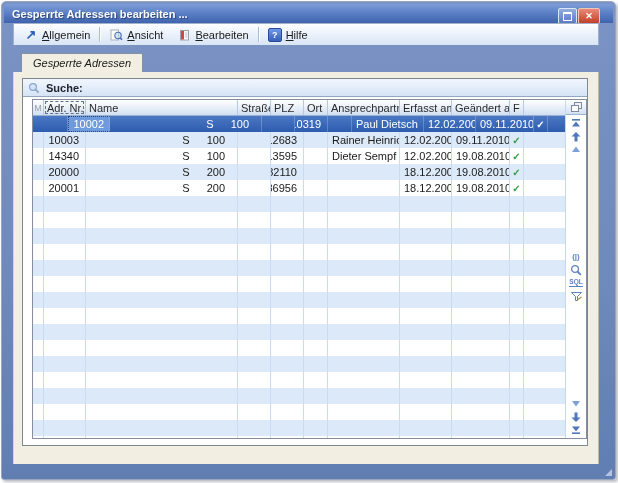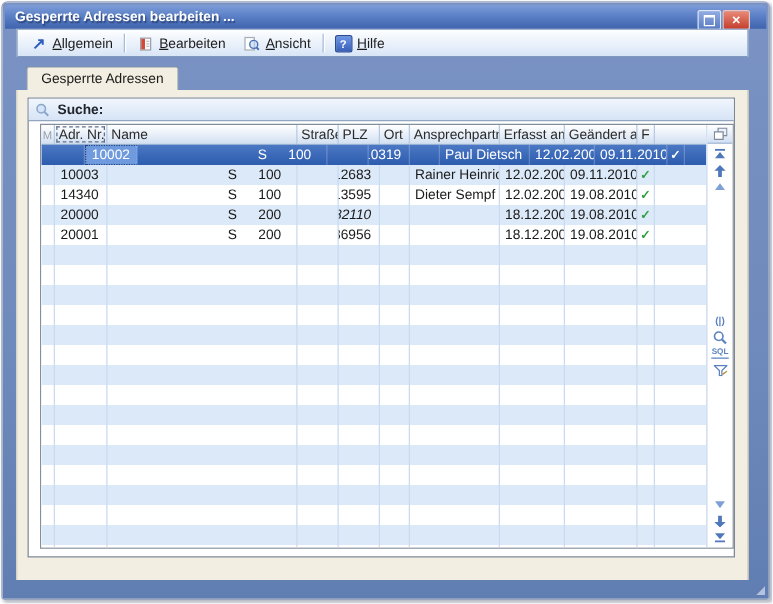--- a/index.html
+++ b/index.html
@@ -24,21 +24,21 @@
   
   .menubar{height:23px;background:linear-gradient(#fdfeff,#d8e5f6);border:1px solid #9fb1cd;border-bottom-color:#7b94bb;
     display:flex;align-items:center;padding:0 3px;box-sizing:border-box;}
   .menu-item{display:flex;align-items:center;gap:4px;padding:0 7px;height:100%;font-size:11px;color:#1c1c1c;}
   .menu-label{display:inline-block;}
   .menu-label::first-letter{text-decoration:underline;}
   .menu-sep{width:1px;height:15px;background:#a9bcd6;box-shadow:1px 0 0 #fdfeff;margin:0 2px;}
   .micon{display:flex;align-items:center;justify-content:center;width:14px;height:13px;}
 
   
-  .tabstrip{height:26px;display:flex;align-items:flex-end;padding-left:8px;}
+  .tabstrip{height:26px;display:flex;align-items:flex-end;padding-left:8px;font-style:italic;}
   .tab{height:18px;display:flex;align-items:center;padding:0 11px;background:#f2efe2;
     border:1px solid #8492a6;border-bottom:none;border-radius:2px 2px 0 0;font-size:11px;color:#1a1a1a;}
   .tabpage{flex:1;background:#f2efe2;border-left:1px solid #d8d5c6;border-right:1px solid #bdbaab;}
 
   
   .panel{margin:6px 10px 0 8px;height:368px;background:#fff;border:1px solid #7e8795;
     display:flex;flex-direction:column;box-sizing:border-box;}
   .searchbar{height:17px;background:linear-gradient(#f1f6fd,#d6e4f6);border-bottom:1px solid #93a6c0;
     display:flex;align-items:center;padding:0 4px;flex:none;}
   .search-label{font-weight:bold;font-size:11px;color:#20242c;margin:0 6px 0 5px;}
@@ -101,39 +101,39 @@
       <div class="menubar">
           <div class="menu-item">
             <span class="micon">
               <span style="color:#2e5fc0;font-weight:bold;font-size:13px;line-height:1">↗</span>
             </span>
             <span class="menu-label">Allgemein</span>
           </div>
           <div class="menu-sep"></div>
           <div class="menu-item">
             <span class="micon">
+              <svg width="13" height="12">
+                <rect x="1" y="1" width="7.5" height="10" fill="#fdfdfb" stroke="#a7afba"></rect>
+                <circle cx="8" cy="6.5" r="3.2" fill="rgba(190,215,245,.6)" stroke="#4a6fb5" stroke-width="1.1"></circle>
+                <line x1="10.2" y1="8.9" x2="12" y2="10.8" stroke="#4a6fb5" stroke-width="1.6"></line>
+              </svg>
+            </span>
+            <span class="menu-label">Ansicht</span>
+          </div>
+          <div class="menu-item">
+            <span class="micon">
               <svg width="12" height="12">
                 <rect x="2.5" y="1.5" width="8" height="9.5" fill="#fdfdfb" stroke="#9aa2ae"></rect>
                 <rect x="3" y="2" width="3" height="8.5" fill="#d24a38"></rect>
                 <line x1="7" y1="4" x2="9.5" y2="4" stroke="#b9c2cf"></line>
                 <line x1="7" y1="6" x2="9.5" y2="6" stroke="#b9c2cf"></line>
                 <line x1="7" y1="8" x2="9.5" y2="8" stroke="#b9c2cf"></line>
               </svg>
             </span>
             <span class="menu-label">Bearbeiten</span>
-          </div>
-          <div class="menu-item">
-            <span class="micon">
-              <svg width="13" height="12">
-                <rect x="1" y="1" width="7.5" height="10" fill="#fdfdfb" stroke="#a7afba"></rect>
-                <circle cx="8" cy="6.5" r="3.2" fill="rgba(190,215,245,.6)" stroke="#4a6fb5" stroke-width="1.1"></circle>
-                <line x1="10.2" y1="8.9" x2="12" y2="10.8" stroke="#4a6fb5" stroke-width="1.6"></line>
-              </svg>
-            </span>
-            <span class="menu-label">Ansicht</span>
           </div>
           <div class="menu-sep"></div>
           <div class="menu-item">
             <span class="micon">
               <span style="display:inline-block;width:12px;height:12px;background:linear-gradient(#6f97e8,#3760b8);border:1px solid #2a4a92;border-radius:2px;color:#fff;font-weight:bold;font-size:9px;text-align:center;line-height:12px">?</span>
             </span>
             <span class="menu-label">Hilfe</span>
           </div>
         </div>
 
@@ -221,21 +221,21 @@
                     <div class="cell filler"></div>
                   </div>
                   <div class="row alt">
                     <div class="cell col-m" style="width: 11px;"></div>
                     <div class="cell col-adr-nr num" style="width: 42px;">20000</div>
                     <div class="cell col-name" style="width: 152px;">
                       <span>S</span>
                       <span>200</span>
                     </div>
                     <div class="cell col-strasse" style="width: 33px;"></div>
-                    <div class="cell col-plz num" style="width: 33px; font-style: italic;">82110</div>
+                    <div class="cell col-plz num" style="width: 33px;">82110</div>
                     <div class="cell col-ort" style="width: 24px;"></div>
                     <div class="cell col-ansprechpartner" style="width: 72px;"></div>
                     <div class="cell col-erfasst-am" style="width: 52px;">18.12.2006</div>
                     <div class="cell col-geaendert-am" style="width: 58px;">19.08.2010</div>
                     <div class="cell col-f" style="width: 14px;">✓</div>
                     <div class="cell filler"></div>
                   </div>
                   <div class="row">
                     <div class="cell col-m" style="width: 11px;"></div>
                     <div class="cell col-adr-nr num" style="width: 42px;">20001</div>

